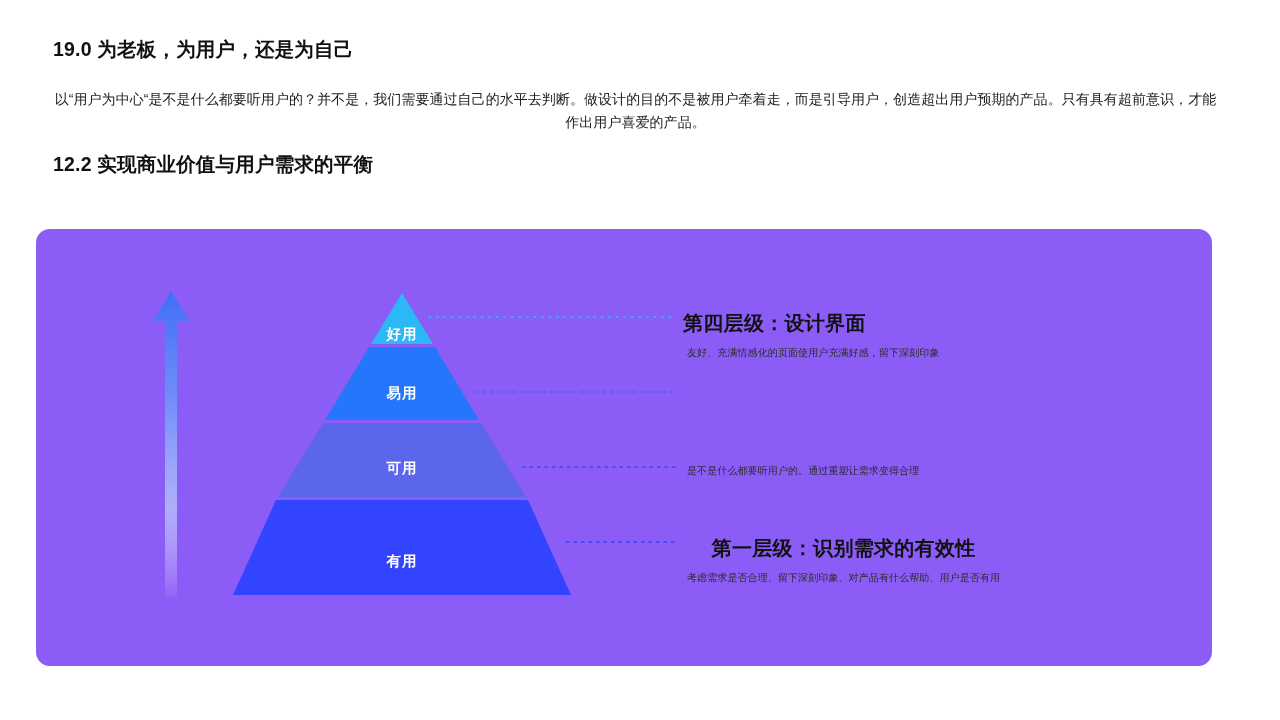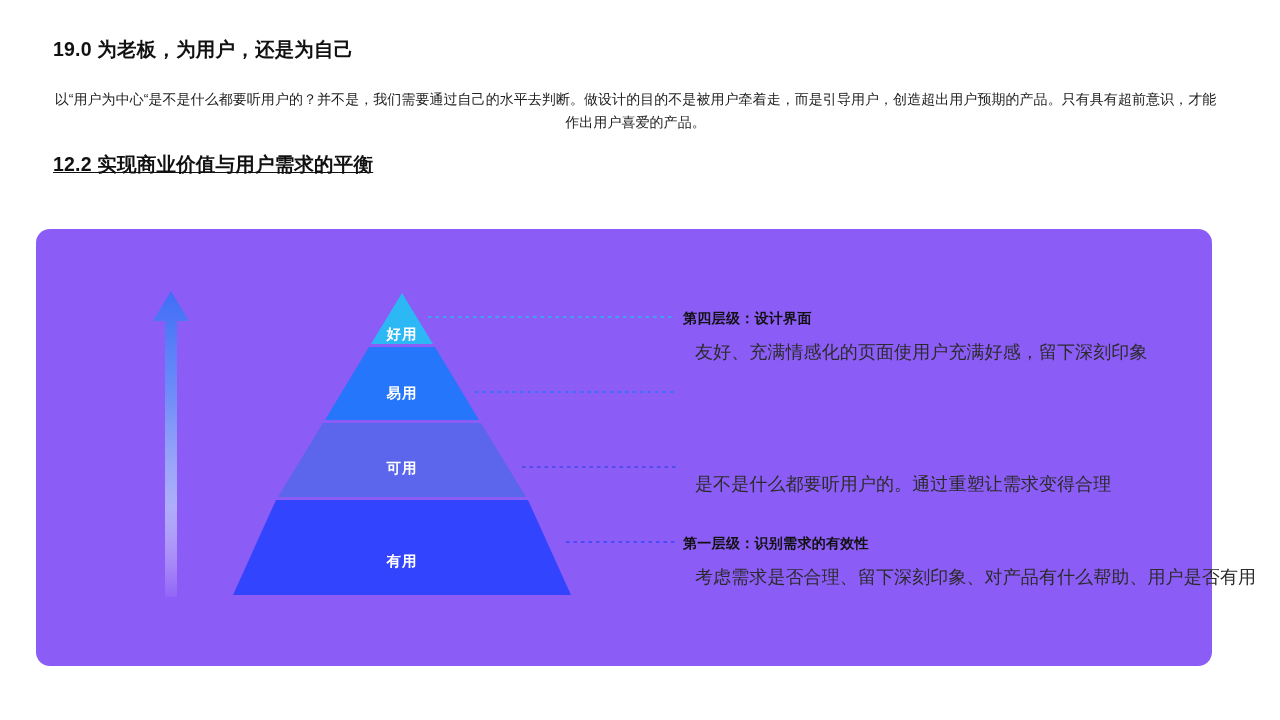--- a/index.html
+++ b/index.html
@@ -24,21 +24,21 @@
   .h-sec {
     position: absolute;
     left: 53px;
     font-size: 19.5px;
     font-weight: bold;
     letter-spacing: 0.2px;
     color: #111111;
     white-space: nowrap;
   }
   #heading-1 { top: 36px; }
-  #heading-2 { top: 151px; text-decoration: underline; }
+  #heading-2 { top: 151px; }
 
   .body-para {
     position: absolute;
     left: 53px;
     font-size: 14px;
     line-height: 23px;
     color: #202020;
     letter-spacing: 0.05px;
     text-align: center;
   }
@@ -84,38 +84,38 @@
     white-space: nowrap;
     text-shadow: 0 0 1px rgba(0,0,0,0.05);
   }
 
   
   .note {
     position: absolute;
     left: 647px;
   }
   .note-title {
-    font-size: 14px;
+    font-size: 20px;
     font-weight: bold;
     color: #111111;
     letter-spacing: 0.3px;
     white-space: nowrap;
     margin: 0 0 9px 0;
   }
   .note-desc {
-    font-size: 18px;
+    font-size: 10px;
     color: #2b2b2b;
     letter-spacing: 0.1px;
     white-space: nowrap;
-    margin: 12px;
+    margin: 4px;
   }
   #note-4 { top: 81px; }
   #note-3 { top: 156px; }
   #note-2 { top: 231px; }
-  #note-1 { top: 306px; }
+  #note-1 { top: 306px; text-align: center; }
 </style>
 </head>
 <body>
 
 <div class="page">
 
   <div class="h-sec" id="heading-1">19.0 为老板，为用户，还是为自己</div>
   <div class="body-para" id="para-1">以“用户为中心“是不是什么都要听用户的？并不是，我们需要通过自己的水平去判断。做设计的目的不是被用户牵着走，而是引导用户，创造超出用户预期的产品。只有具有超前意识，才能作出用户喜爱的产品。</div>
 
   <div class="h-sec" id="heading-2">12.2 实现商业价值与用户需求的平衡</div>

